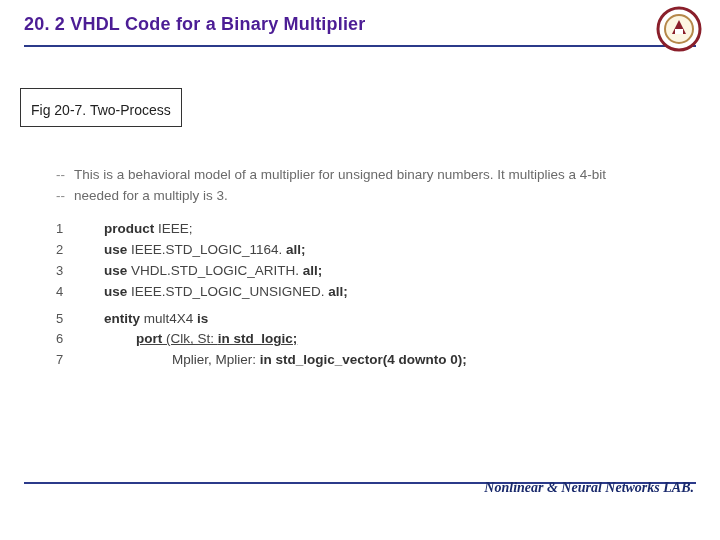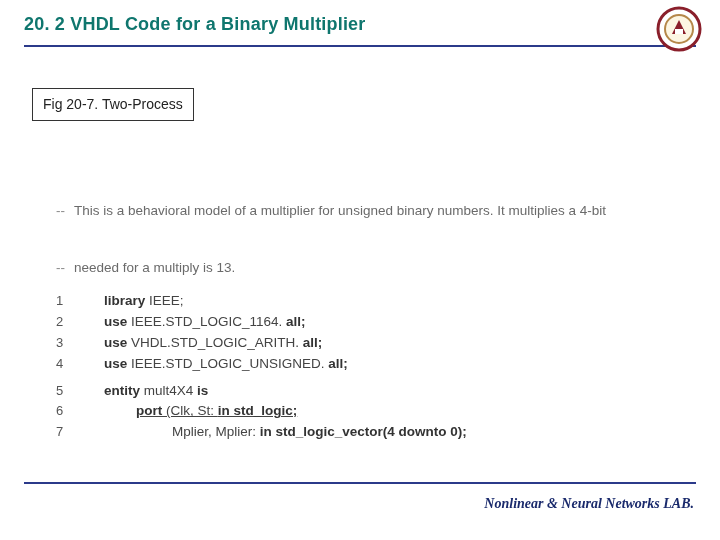--- a/index.html
+++ b/index.html
@@ -13,58 +13,57 @@
     position: relative;
     overflow: hidden;
   }
   .header {
     position: relative;
     padding: 14px 24px 4px 24px;
   }
   .title {
     font-size: 18px;
     font-weight: bold;
-    color: #0f766e;
+    color: #4c1d95;
     letter-spacing: 0.2px;
   }
   .rule-top {
     margin: 6px 24px 0 24px;
     height: 2px;
     background: #2b3a8a;
   }
   .logo {
     position: absolute;
     right: 18px;
     top: 6px;
   }
   .fig-caption-box {
     position: absolute;
-    left: 32px;
+    left: 20px;
     top: 88px;
     border: 1px solid #333;
-    padding: 6px 10px 6px 10px;
+    padding: 12px 10px 6px 10px;
     font-size: 14px;
     line-height: 1.35;
     color: #222;
     max-width: 230px;
     text-align: center;
   }
   .code-block {
     position: absolute;
     left: 56px;
     top: 165px;
     right: 40px;
     color: #555;
     font-size: 13.5px;
     line-height: 1.55;
   }
   .comment-line {
     color: #6a6a6a;
     margin-bottom: 0px;
-    margin-top: 36px;
   }
   .dash-prefix {
     display: inline-block;
     width: 18px;
     color: #8a8a8a;
   }
   .code-lines {
     margin-top: 12px;
   }
   .code-row {
@@ -89,21 +88,21 @@
     position: absolute;
     left: 24px;
     right: 24px;
     bottom: 56px;
     height: 2px;
     background: #2b3a8a;
   }
   .footer {
     position: absolute;
     right: 26px;
-    bottom: 28px;
+    bottom: 44px;
     font-style: italic;
     font-weight: bold;
     font-size: 14px;
     color: #1a2a6c;
     font-family: "Times New Roman", Times, serif;
   }
   .gap-row { height: 6px; }
 </style>
 </head>
 <body>
@@ -123,27 +122,27 @@
 
 <div class="fig-caption-box">
   <div>Fig 20-7. Two-Process</div>
 </div>
 
 <div class="code-block">
   <div class="comment-line">
     <span class="dash-prefix">--</span><span>This is a behavioral model of a multiplier for unsigned binary numbers. It multiplies a 4-bit</span>
   </div>
   <div class="comment-line">
-    <span class="dash-prefix">--</span><span>needed for a multiply is 13.</span>
+    <span class="dash-prefix">--</span><span>needed for a multiply is 3.</span>
   </div>
 
   <div class="code-lines" id="code-lines">
       <div class="code-row">
         <div class="ln">1</div>
-        <div class="code-txt"><span class="kw">library </span><span>IEEE;</span></div>
+        <div class="code-txt"><span class="kw">product </span><span>IEEE;</span></div>
       </div>
       <div class="code-row">
         <div class="ln">2</div>
         <div class="code-txt"><span class="kw">use </span><span>IEEE.STD_LOGIC_1164. </span><span class="kw">all;</span></div>
       </div>
       <div class="code-row">
         <div class="ln">3</div>
         <div class="code-txt"><span class="kw">use </span><span>VHDL.STD_LOGIC_ARITH. </span><span class="kw">all;</span></div>
       </div>
       <div class="code-row">

